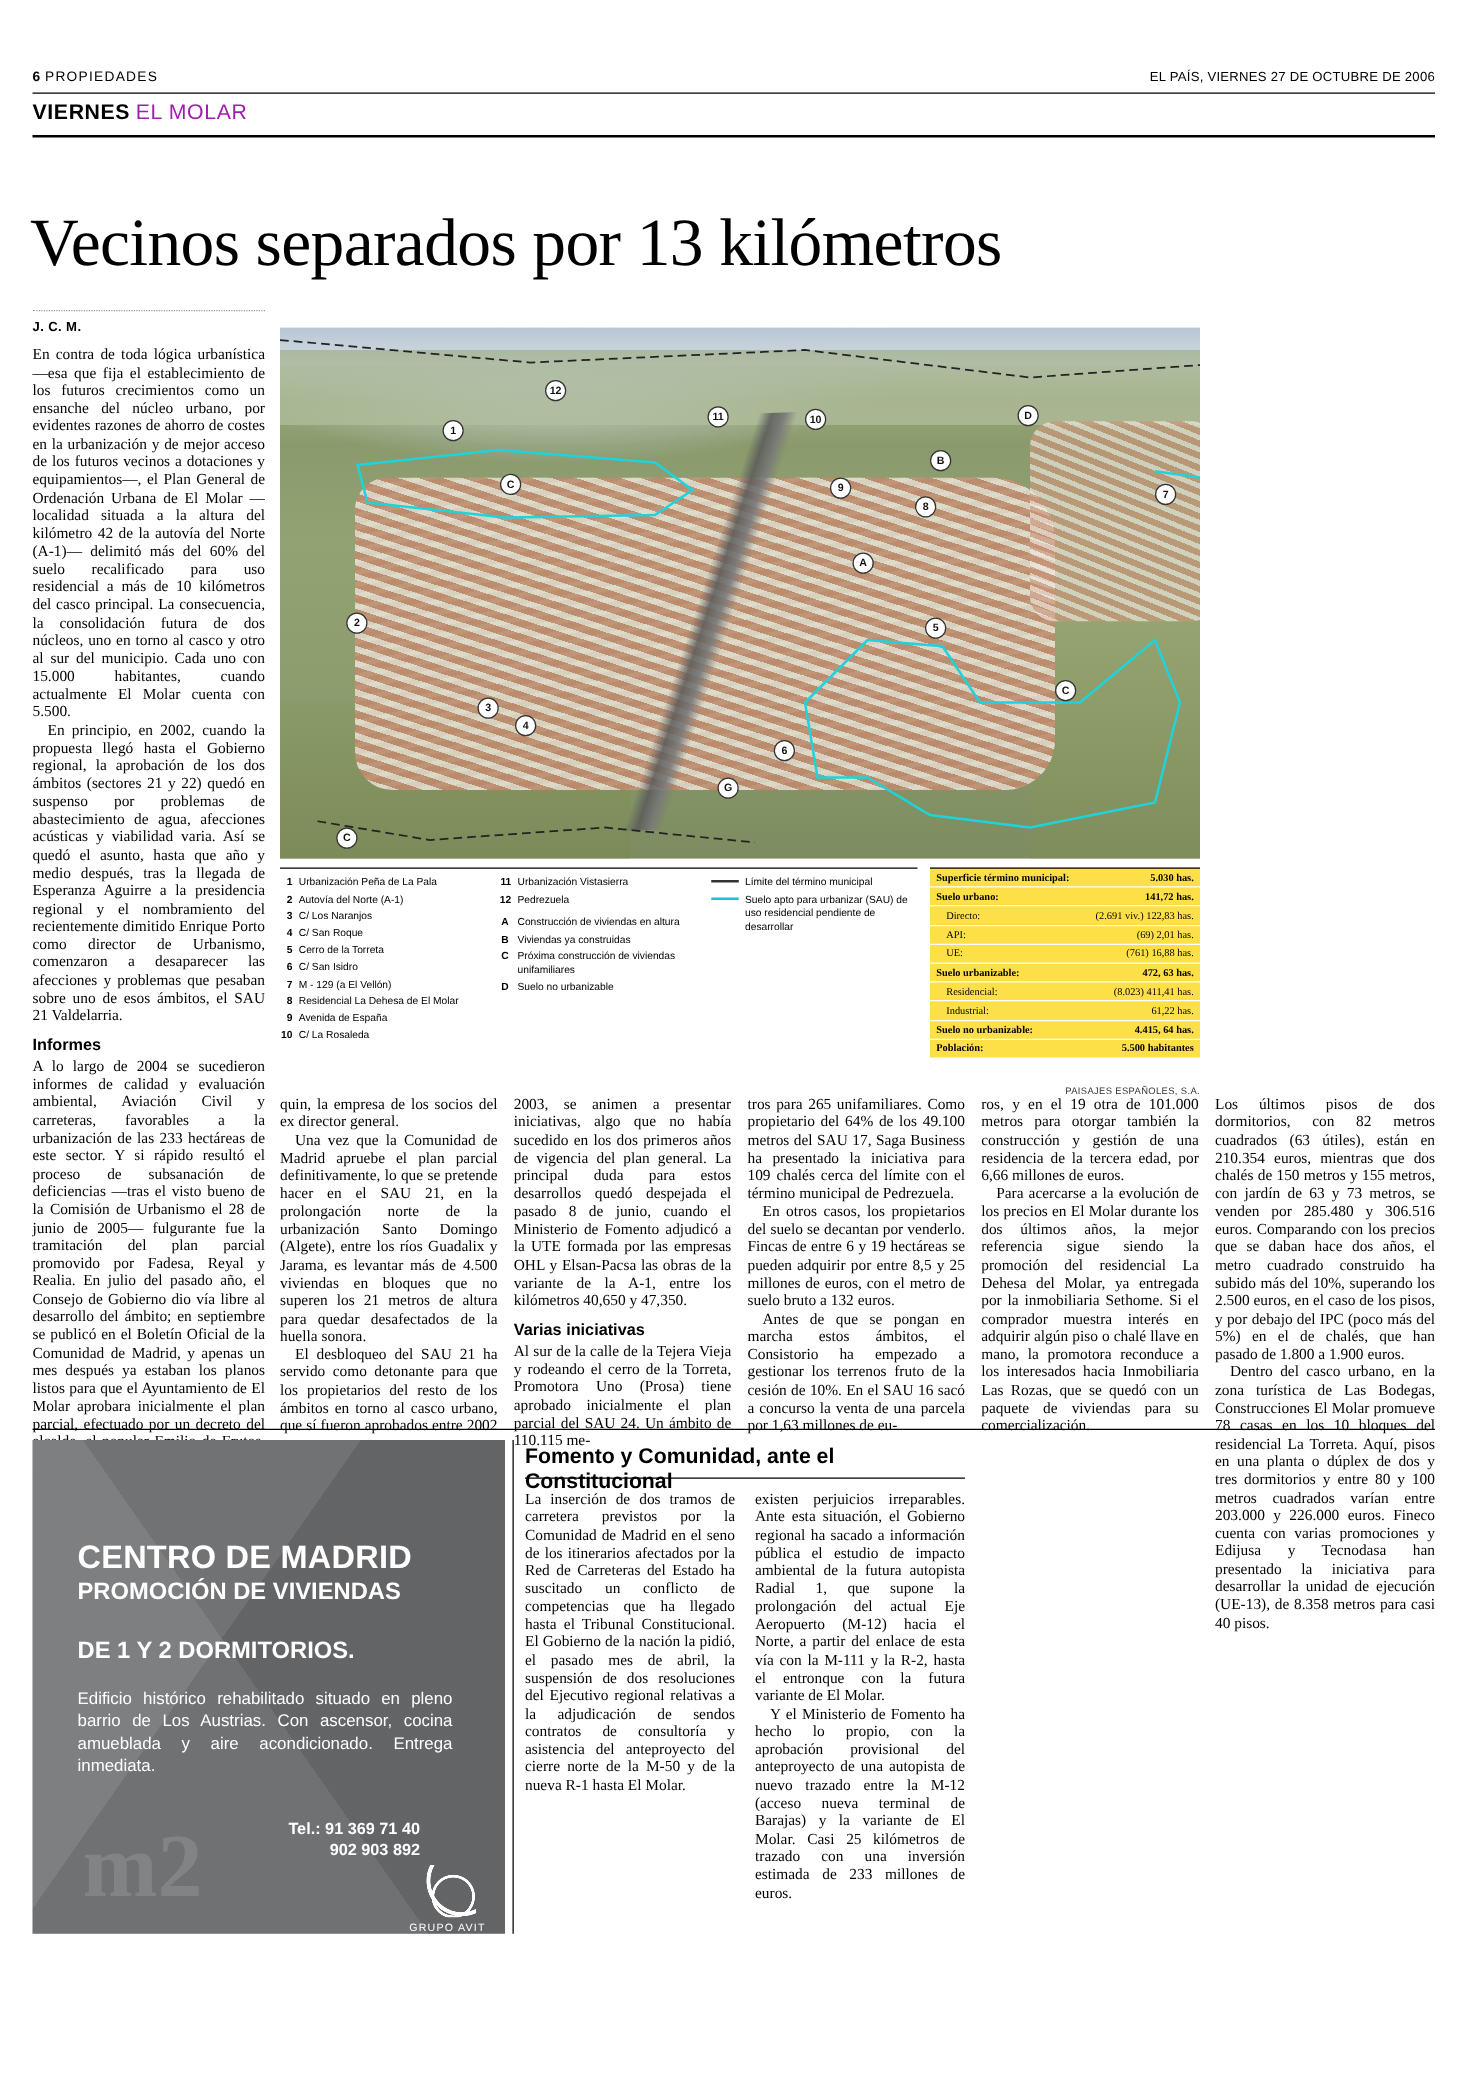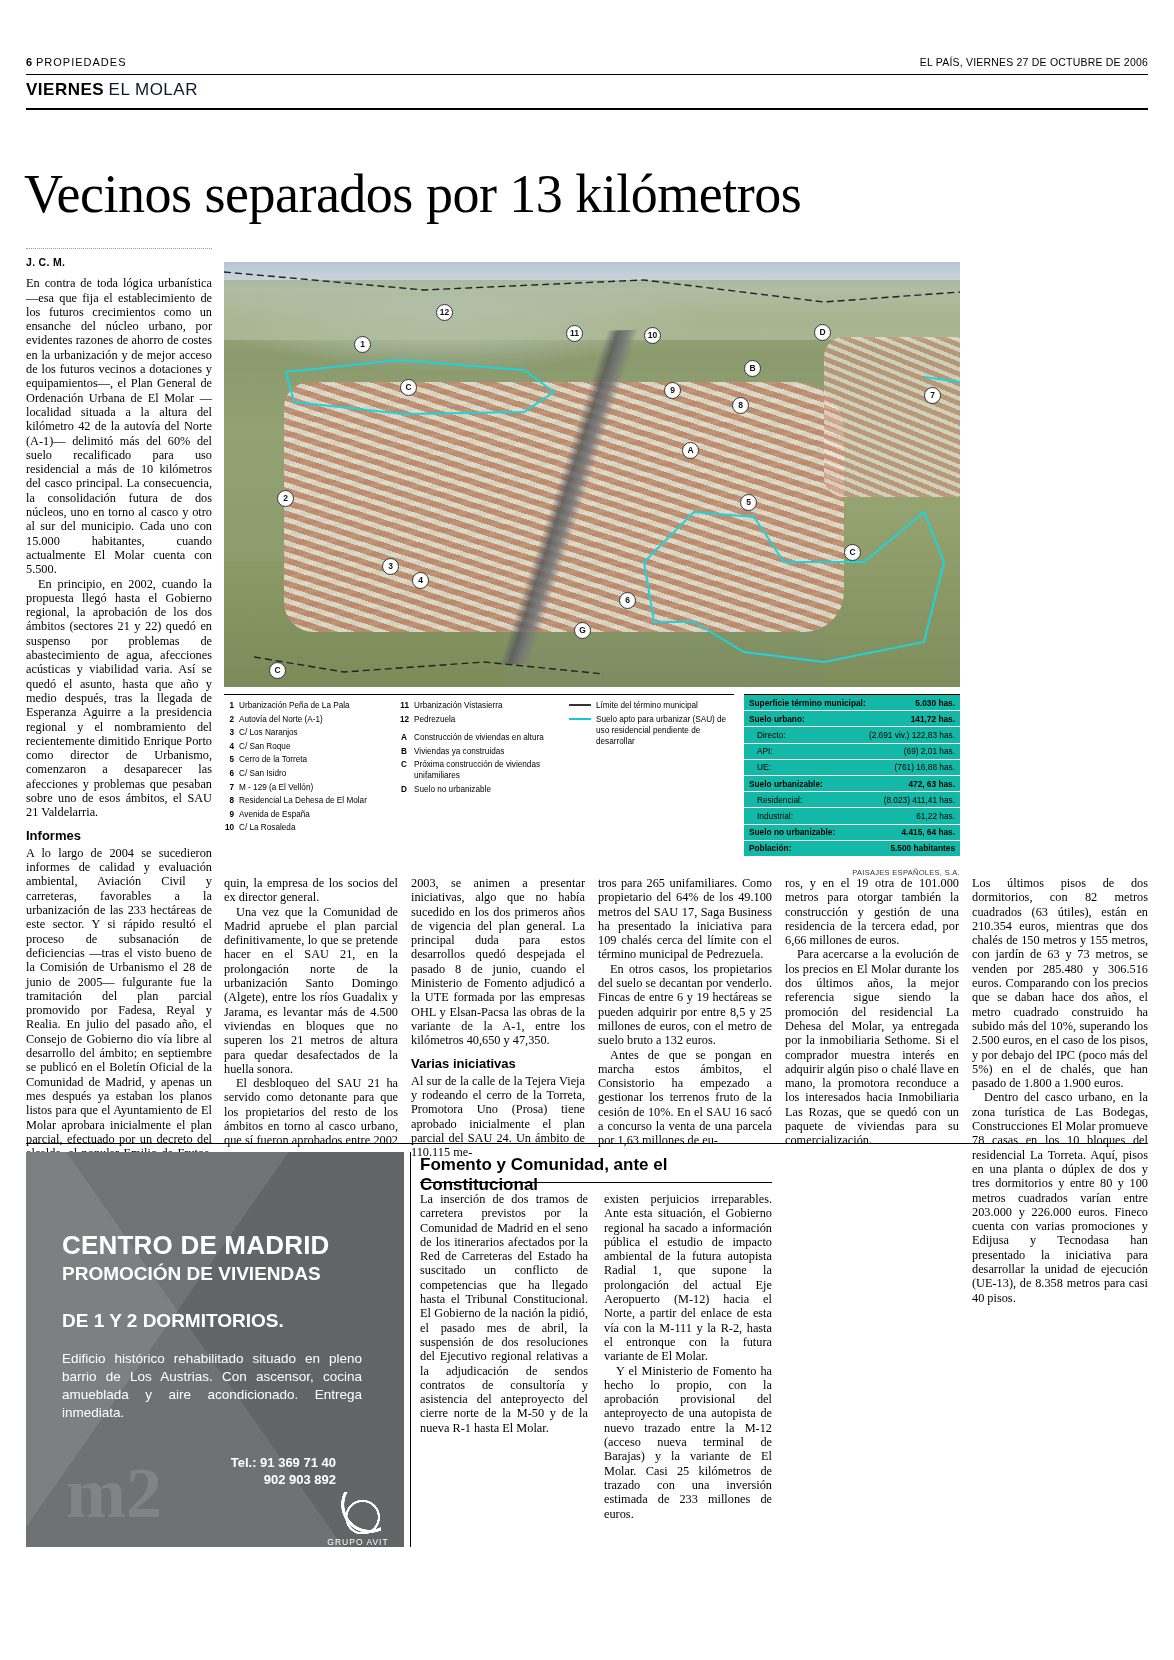--- a/index.html
+++ b/index.html
@@ -42,21 +42,21 @@
     background: #000;
   }
   .townbar {
     position: absolute; left: 26px; top: 80px; width: 1122px; height: 24px;
     font-family: "Liberation Sans", sans-serif;
   }
   .townbar .pueblo {
     font-size: 17px; font-weight: bold; letter-spacing: .5px;
   }
   .townbar .town {
-    font-size: 17px; font-weight: normal; letter-spacing: .5px; color: #0f172a;
+    font-size: 17px; font-weight: normal; letter-spacing: .5px; color: #a21caf;
   }
   .rule-under-town {
     position: absolute; left: 26px; top: 108px; width: 1122px; height: 2px;
     background: #000;
   }
   
   .headline {
     position: absolute; left: 24px; top: 128px; width: 1124px;
     font-family: "Liberation Serif", serif;
     font-size: 54px; line-height: 60px; font-weight: normal;
@@ -174,22 +174,22 @@
     width: 10px; text-align: center; font-weight: bold; flex: none;
   }
   .ltext { flex: 1; }
   .lswatch { width: 22px; flex: none; padding-top: 4px; }
   .lswatch .dash { display:block; width: 22px; height: 2px; background: #333; }
   .lswatch .dash.cyan { background: #17c4cf; height: 2px; }
   .gap { height: 5px; }
   
   .datatable {
     position: absolute; left: 744px; top: 694px; width: 216px;
-    background: #14b8a6;
-    font-family: Liberation Sans, sans-serif;
+    background: #fde047;
+    font-family: Liberation Serif, serif;
     font-size: 8.3px;
     border-top: 1px solid #000;
   }
   .datatable .row {
     display: flex; justify-content: space-between;
     padding: 2.6px 5px 2.6px 5px;
     border-bottom: 1px solid #fff;
   }
   .datatable .row:last-child { border-bottom: none; }
   .datatable .row.b { font-weight: bold; }

